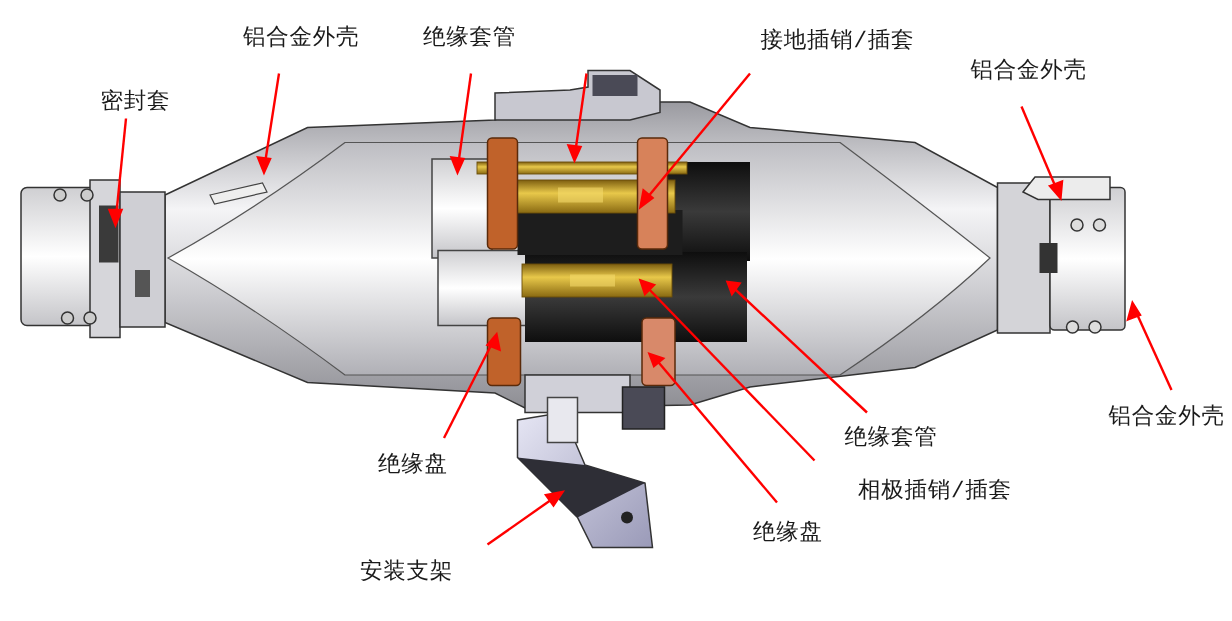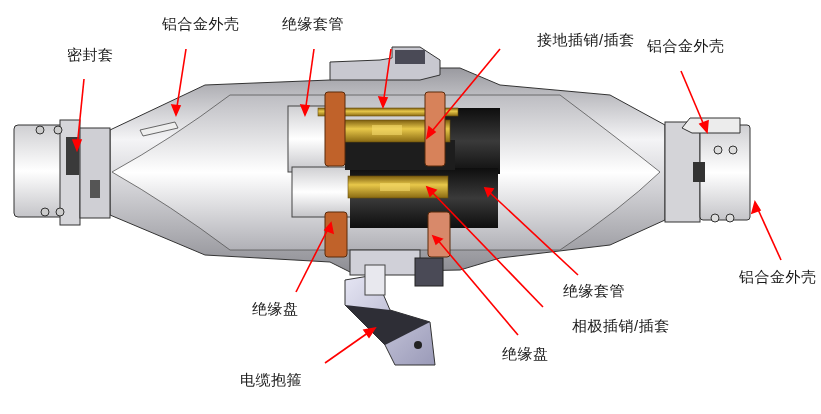--- a/index.html
+++ b/index.html
@@ -1,18 +1,18 @@
 <!DOCTYPE html>
 <html><head>
 <meta charset="utf-8">
 <style>
   html,body{margin:0;padding:0;background:#ffffff;}
   body{width:821px;height:414px;position:relative;overflow:hidden;font-family:"DejaVu Serif","Liberation Serif",serif;}
   #stage{position:absolute;left:0;top:0;width:821px;height:414px;}
-  .label{position:absolute;font-size:15px;color:#1a1a1a;white-space:nowrap;letter-spacing:0.5px;font-family:Liberation Sans, sans-serif;}
+  .label{position:absolute;font-size:15px;color:#1a1a1a;white-space:nowrap;letter-spacing:0.5px;font-family:Liberation Mono, monospace;}
   svg{position:absolute;left:0;top:0;}
 </style>
 </head>
 <body>
 
 <div id="stage">
 <svg width="821" height="414" viewBox="0 0 821 414">
   <defs>
     <linearGradient id="shellG" x1="0" y1="0" x2="0" y2="1">
       <stop offset="0" stop-color="#9a9aa0"></stop>
@@ -136,24 +136,24 @@
         <polygon points="436,190 430,196 427,187"></polygon>
     <line x1="518" y1="335" x2="436" y2="238"></line>
         <polygon points="442,239 436,244 433,236"></polygon>
     <line x1="296" y1="292" x2="330" y2="225"></line>
         <polygon points="325,230 333,233 331,223"></polygon>
     <line x1="325" y1="363" x2="372" y2="330"></line>
         <polygon points="364,330 369,337 375,328"></polygon>
   </g>
 </svg>
 
-<div class="label" style="left:67px;top:46px;">密封套</div>
+<div class="label" style="left:67px;top:58px;">密封套</div>
 <div class="label" style="left:162px;top:15px;">铝合金外壳</div>
 <div class="label" style="left:282px;top:15px;">绝缘套管</div>
-<div class="label" style="left:507px;top:31px;margin-left:30px;">接地插销/插套</div>
+<div class="label" style="left:507px;top:17px;">接地插销/插套</div>
 <div class="label" style="left:647px;top:37px;">铝合金外壳</div>
 <div class="label" style="left:739px;top:268px;">铝合金外壳</div>
 <div class="label" style="left:563px;top:282px;">绝缘套管</div>
 <div class="label" style="left:537px;top:317px;margin-left:35px;">相极插销/插套</div>
 <div class="label" style="left:502px;top:345px;">绝缘盘</div>
 <div class="label" style="left:252px;top:300px;">绝缘盘</div>
-<div class="label" style="left:240px;top:371px;">电缆抱箍</div>
+<div class="label" style="left:240px;top:371px;">安装支架</div>
 </div>
 
 </body></html>

